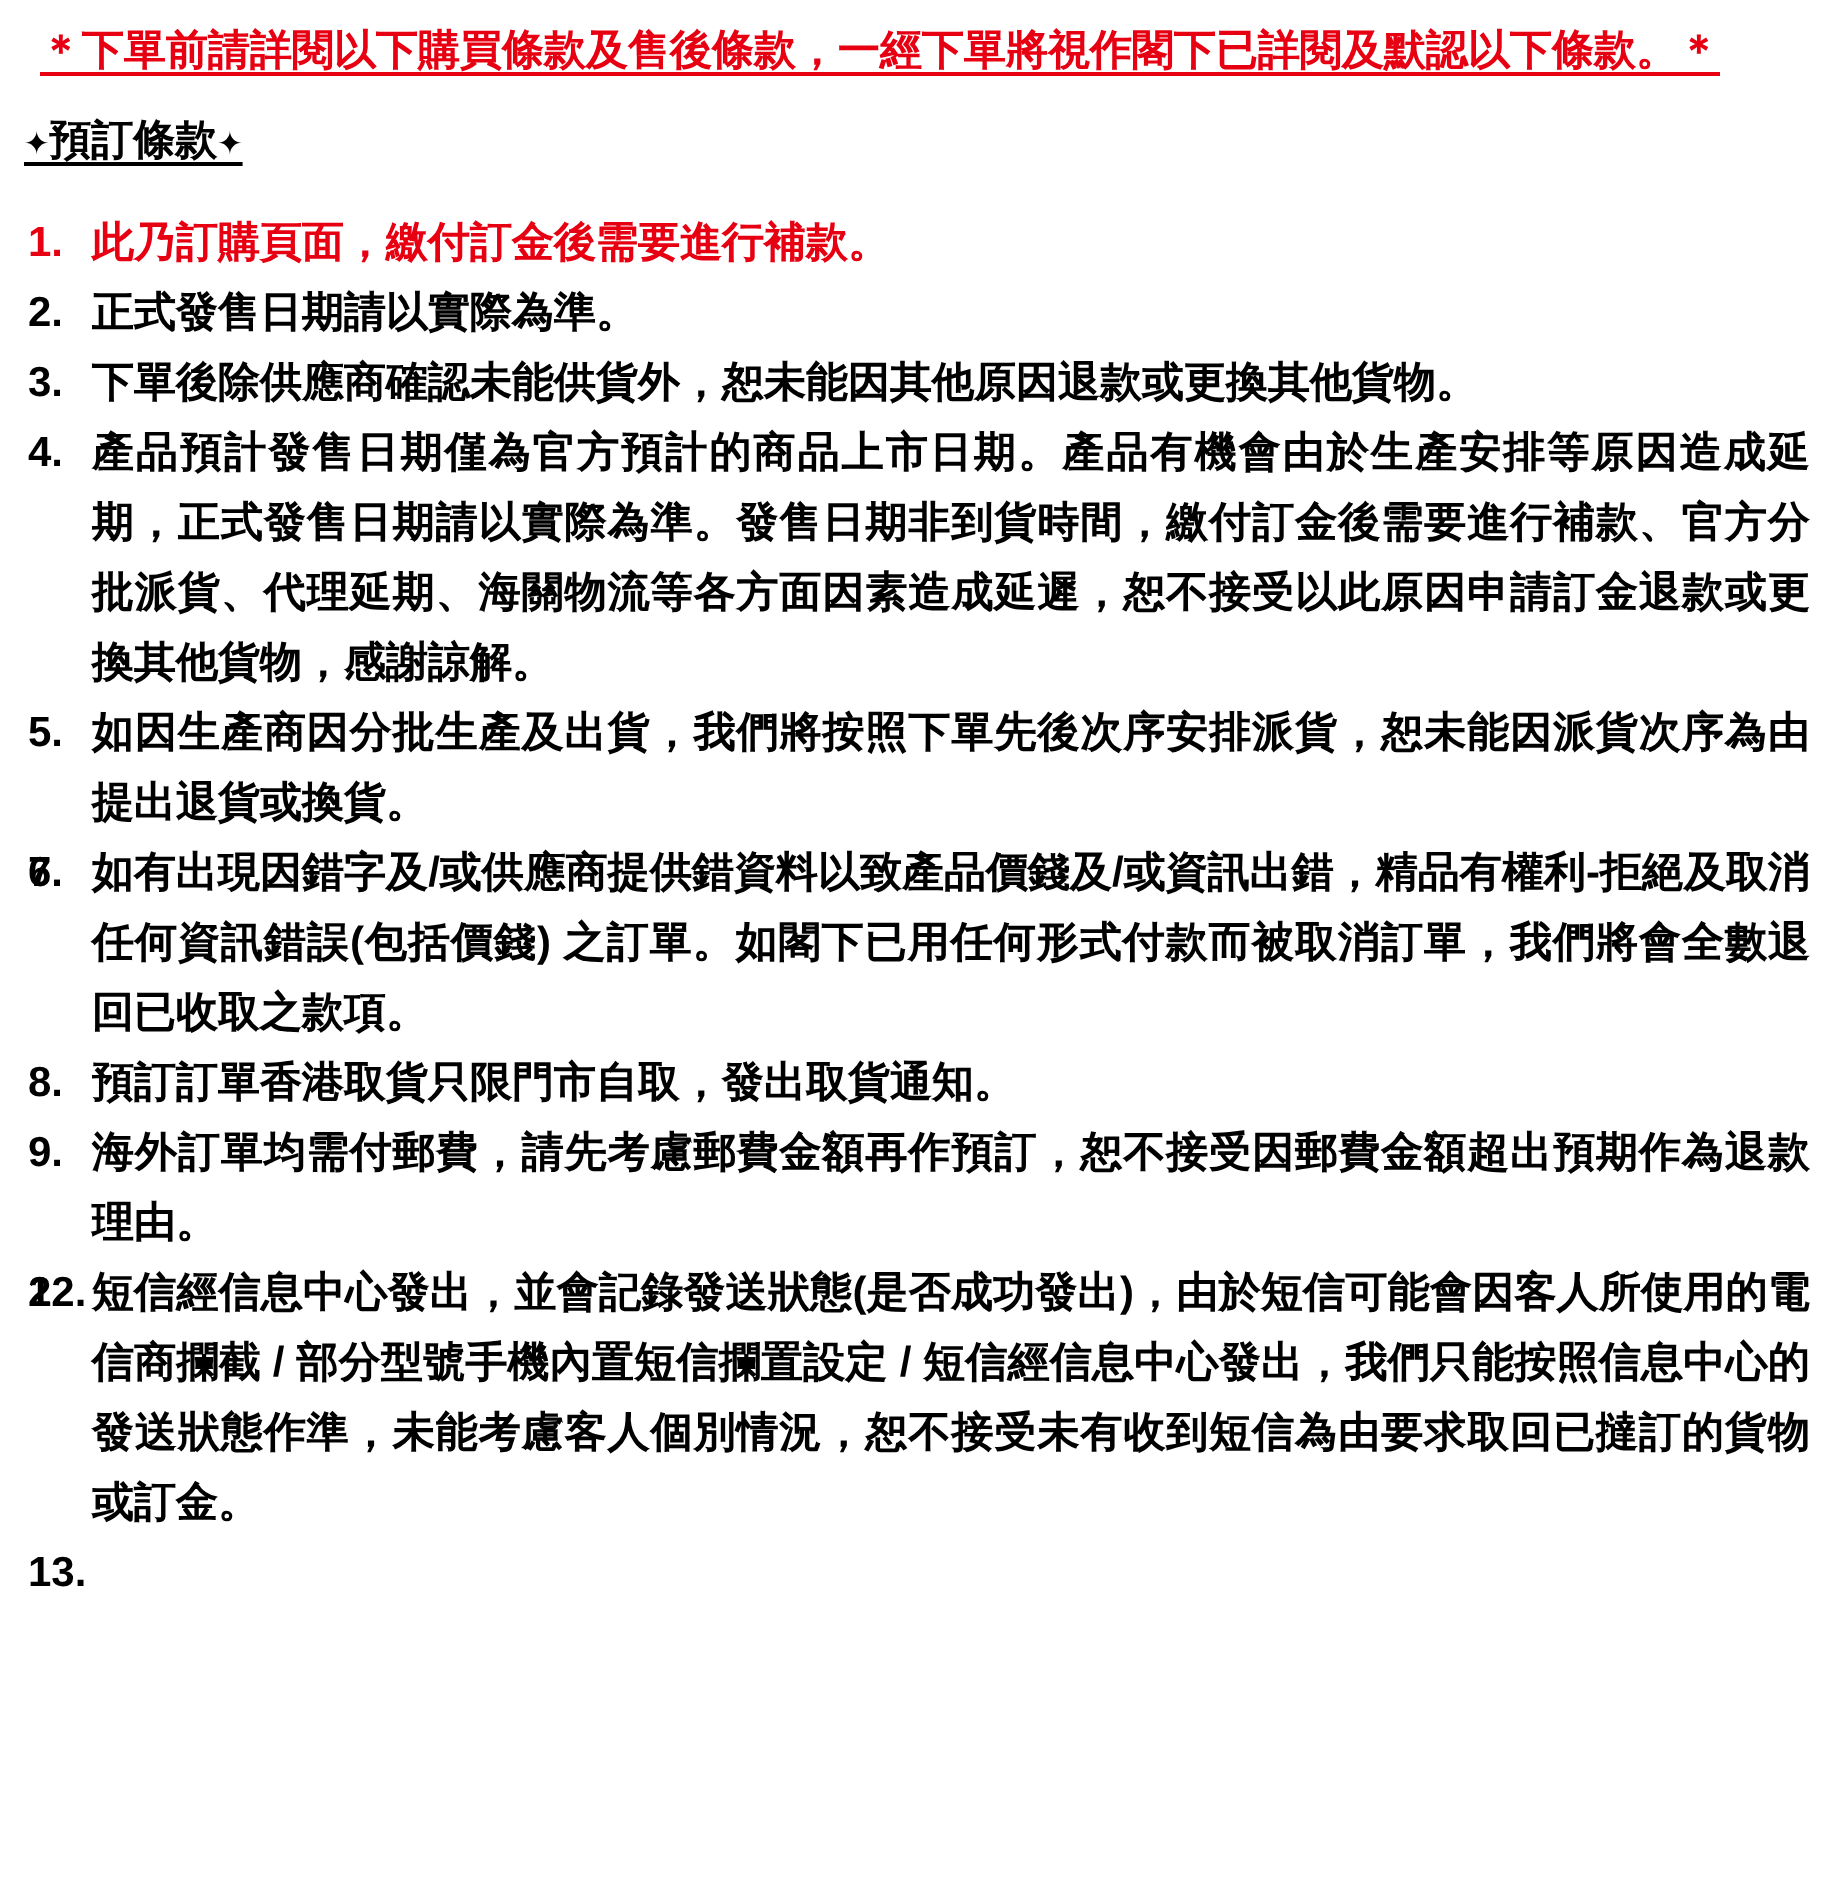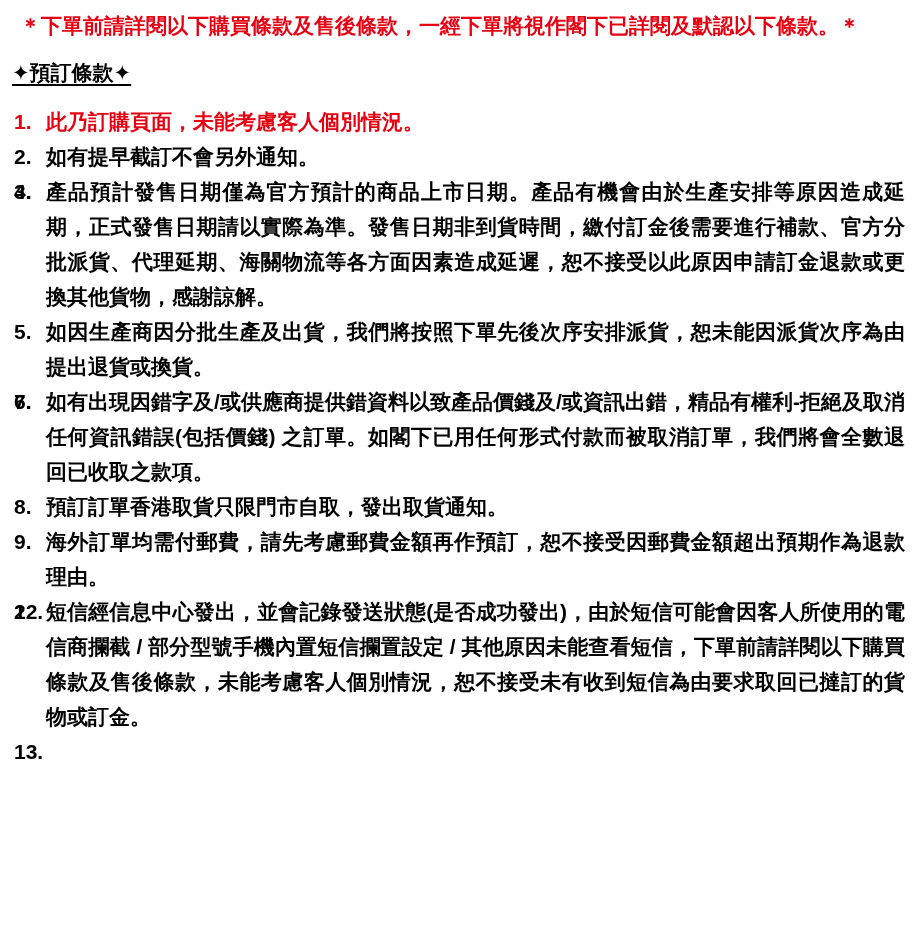--- a/index.html
+++ b/index.html
@@ -17,32 +17,34 @@
   }
   .doc {
     padding: 12px 8px 10px 8px;
   }
   .notice-header {
     color: var(--red, #e60012);
     font-size: 21px;
     line-height: 28px;
     padding-left: 12px;
     margin-bottom: 20px;
+    text-decoration: underline;
     text-decoration-thickness: 2px;
     text-underline-offset: 4px;
   }
   .section-title {
     display: inline-block;
     font-size: 21px;
     line-height: 26px;
     margin-left: 4px;
     margin-bottom: 18px;
     text-decoration: underline;
     text-decoration-thickness: 2px;
     text-underline-offset: 4px;
+    font-family: Liberation Mono, monospace;
   }
   ol.terms {
     list-style: none;
     margin: 0;
     padding: 0;
     font-size: 21px;
     line-height: 35px;
   }
   ol.terms li {
     position: relative;
@@ -68,28 +70,28 @@
 <body>
 
 <div class="doc">
   <div class="notice-header">＊下單前請詳閱以下購買條款及售後條款，一經下單將視作閣下已詳閱及默認以下條款。＊</div>
 
   <div>
     <div class="section-title">✦預訂條款✦</div>
   </div>
 
   <ol class="terms">
-      <li class="red"><span class="num">1.</span><span>此乃訂購頁面，未能考慮客人個別情況。</span></li>
-      <li><span class="num">2.</span><span>如有提早截訂不會另外通知。</span></li>
-      <li><span class="num">3.</span></li>
+      <li class="red"><span class="num">1.</span><span>此乃訂購頁面，繳付訂金後需要進行補款。</span></li>
+      <li><span class="num">2.</span><span>正式發售日期請以實際為準。</span></li>
+      <li><span class="num">3.</span><span>下單後除供應商確認未能供貨外，恕未能因其他原因退款或更換其他貨物。</span></li>
       <li><span class="num">4.</span><span>產品預計發售日期僅為官方預計的商品上市日期。產品有機會由於生產安排等原因造成延期，正式發售日期請以實際為準。發售日期非到貨時間，繳付訂金後需要進行補款、官方分批派貨、代理延期、海關物流等各方面因素造成延遲，恕不接受以此原因申請訂金退款或更換其他貨物，感謝諒解。</span></li>
       <li><span class="num">5.</span><span>如因生產商因分批生產及出貨，我們將按照下單先後次序安排派貨，恕未能因派貨次序為由提出退貨或換貨。</span></li>
       <li><span class="num">6.</span></li>
       <li><span class="num">7.</span><span>如有出現因錯字及/或供應商提供錯資料以致產品價錢及/或資訊出錯，精品有權利-拒絕及取消任何資訊錯誤(包括價錢) 之訂單。如閣下已用任何形式付款而被取消訂單，我們將會全數退回已收取之款項。</span></li>
       <li><span class="num">8.</span><span>預訂訂單香港取貨只限門市自取，發出取貨通知。</span></li>
       <li><span class="num">9.</span><span>海外訂單均需付郵費，請先考慮郵費金額再作預訂，恕不接受因郵費金額超出預期作為退款理由。</span></li>
       <li><span class="num">2.</span></li>
-      <li><span class="num">12.</span><span>短信經信息中心發出，並會記錄發送狀態(是否成功發出)，由於短信可能會因客人所使用的電信商攔截 / 部分型號手機內置短信攔置設定 / 其他原因未能查看短信，下單前請詳閱以下購買條款及售後條款，未能考慮客人個別情況，恕不接受未有收到短信為由要求取回已撻訂的貨物或訂金。</span></li>
+      <li><span class="num">12.</span><span>短信經信息中心發出，並會記錄發送狀態(是否成功發出)，由於短信可能會因客人所使用的電信商攔截 / 部分型號手機內置短信攔置設定 / 短信經信息中心發出，我們只能按照信息中心的發送狀態作準，未能考慮客人個別情況，恕不接受未有收到短信為由要求取回已撻訂的貨物或訂金。</span></li>
       <li>
         <span class="num">13.</span>
       </li>
     </ol>
 </div>
 
 </body></html>

